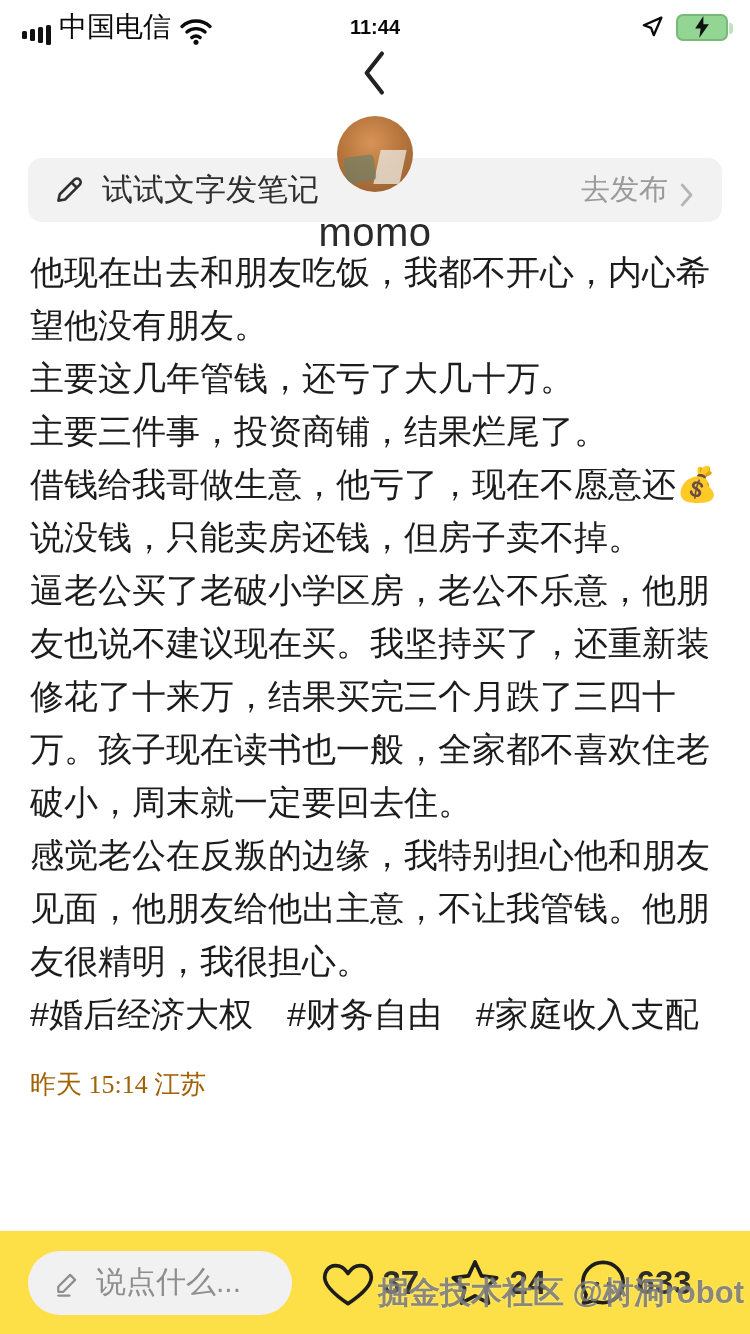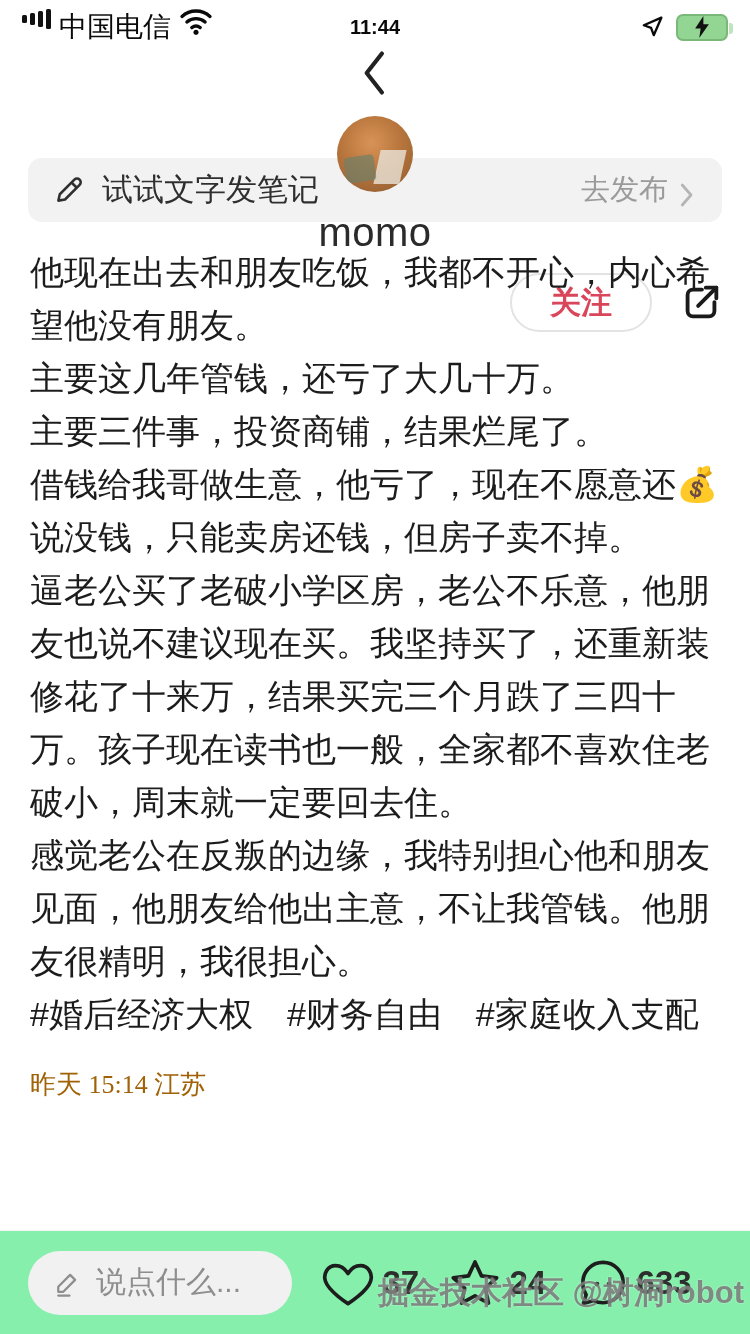--- a/index.html
+++ b/index.html
@@ -10,21 +10,21 @@
     color: #1c1c1c;
     position: relative;
   }
   :root { --accent: #d9465a; --batt: #93d693; }
 
   
   .status-bar {
     height: 48px; display: flex; align-items: center;
     padding: 6px 22px 0 22px; position: relative;
   }
-  .sb-left { display: flex; align-items: flex-start; gap: 8px; }
+  .sb-left { display: flex; align-items: flex-end; gap: 8px; }
   .sig-bars { display: flex; align-items: flex-end; gap: 3px; height: 22px; }
   .sig-bars span { width: 5px; background: #111; border-radius: 1.5px; display: block; }
   .sig-bars span:nth-child(1){height:8px;} .sig-bars span:nth-child(2){height:12px;}
   .sig-bars span:nth-child(3){height:16px;} .sig-bars span:nth-child(4){height:20px;}
   .carrier { font-size: 28px; font-weight: 500; color: #0a0a0a; }
   .sb-time {
     position: absolute; left: 0; right: 0; text-align: center;
     font-size: 20px; font-weight: 700; color: #0a0a0a; pointer-events: none;
   }
   .sb-right { margin-left: auto; display: flex; align-items: center; gap: 10px; }
@@ -75,21 +75,21 @@
 
   
   .post-body { padding: 24px 30px 0 30px; }
   .post-body p { font-size: 34px; line-height: 53px; color: #1c1c1c; word-break: break-all; }
   .hashtags { font-size: 34px; line-height: 53px; color: #1c1c1c; white-space: pre-wrap; }
   .post-meta { margin-top: 26px; font-size: 26px; color: #a16207; font-family: Liberation Serif, serif; }
 
   
   .bottom-bar {
     position: absolute; left: 0; right: 0; bottom: 0; height: 104px;
-    background: #86efac; display: flex; align-items: center; padding: 0 28px;
+    background: #fde047; display: flex; align-items: center; padding: 0 28px;
     border-top: 1px solid #f5f5f5;
   }
   .comment-input {
     width: 264px; height: 64px; background: #f1f1f1; border-radius: 32px;
     display: flex; align-items: center; padding: 0 24px; gap: 14px; flex: 0 0 auto;
   }
   .comment-placeholder { font-size: 30px; color: #8e8e8e; }
   .actions { flex: 1; display: flex; align-items: center; justify-content: space-evenly; }
   .action { display: flex; align-items: center; gap: 8px; }
   .action .count { font-size: 33px; color: #2d2d2d; font-weight: bold; }
@@ -140,30 +140,20 @@
 </div>
 
 <div class="header">
   <span class="back-btn icon">
     <svg width="34" height="50" viewBox="0 0 24 36" fill="none" stroke="#222" stroke-width="3" stroke-linecap="round" stroke-linejoin="round">
       <path d="M17 4 6 18l11 14"></path>
     </svg>
   </span>
   <span class="avatar"></span>
   <span class="username">momo</span>
-  <span class="header-right">
-    <button class="follow-btn">关注</button>
-    <span class="icon">
-      <svg width="46" height="46" viewBox="0 0 24 24" fill="none" stroke="#1a1a1a" stroke-width="2" stroke-linecap="round" stroke-linejoin="round">
-        <path d="M12.5 5H7.8A2.8 2.8 0 0 0 5 7.8v8.4A2.8 2.8 0 0 0 7.8 19h8.4a2.8 2.8 0 0 0 2.8-2.8v-4.7"></path>
-        <path d="M10.5 13.5 20 4"></path>
-          <path d="M14.5 4H20v5.5"></path>
-      </svg>
-    </span>
-  </span>
 </div>
 
 <div class="composer">
   <span class="icon">
     <svg width="34" height="34" viewBox="0 0 24 24" fill="none" stroke="#2f2f2f" stroke-width="1.8" stroke-linejoin="round">
       <path d="M4.5 19.5l1-4.5L15.8 4.7a2.6 2.6 0 0 1 3.7 3.7L9.2 18.7l-4.7.8z"></path>
       <path d="M13.8 6.7l3.7 3.7"></path>
     </svg>
   </span>
   <span class="composer-label">试试文字发笔记</span>

